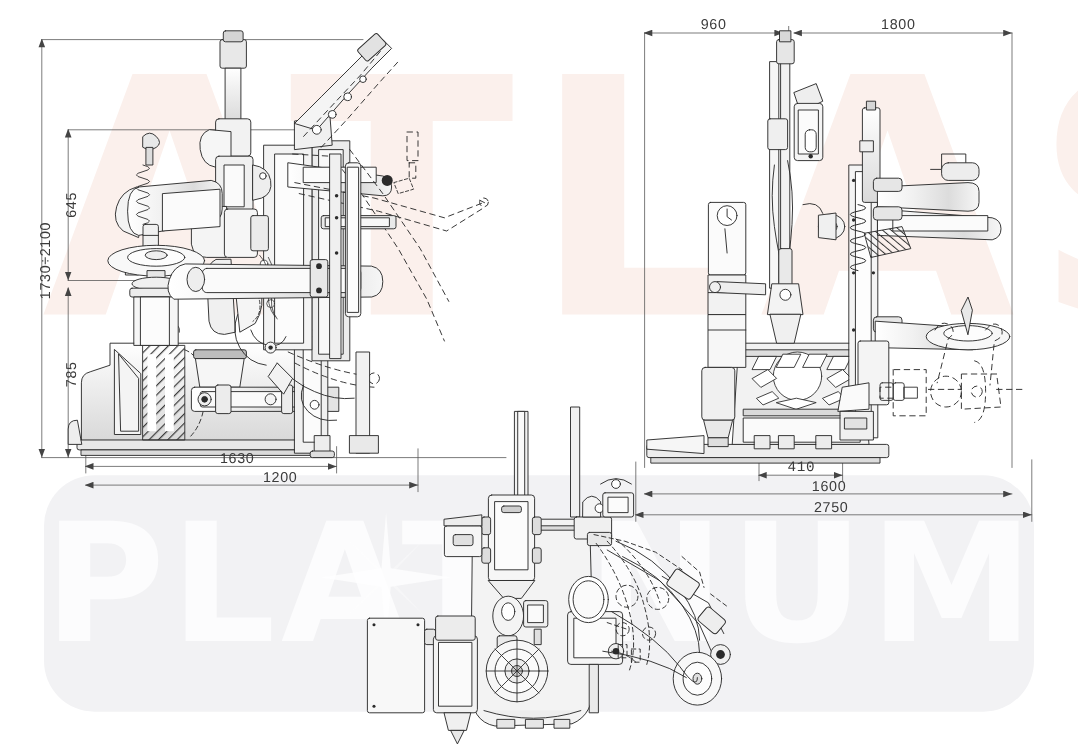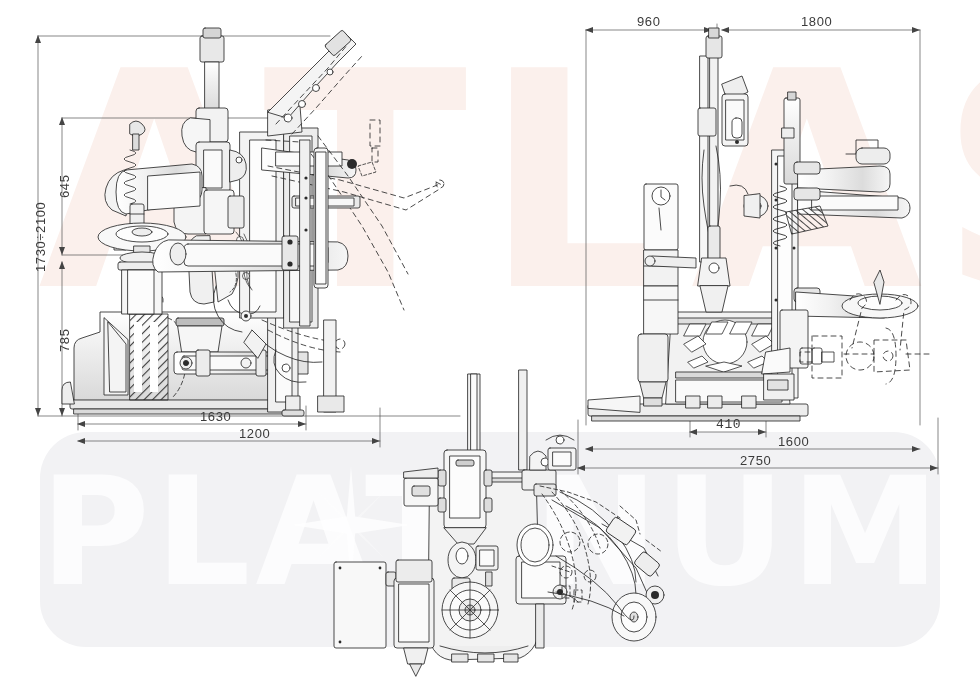--- a/index.html
+++ b/index.html
@@ -599,17 +599,17 @@
   <div>
     <div class="dim vert" style="left:33px; top:272px;">1730÷2100</div>
     <div class="dim vert" style="left:57px; top:198px;">645</div>
     <div class="dim vert" style="left:57px; top:352px;">785</div>
     <div class="dim" style="left:200px; top:409px;">1630</div>
     <div class="dim" style="left:239px; top:426px;">1200</div>
 
     <div class="dim" style="left:637px; top:14px;">960</div>
     <div class="dim" style="left:801px; top:14px;">1800</div>
     <div class="dim" style="left:716px; top:417px;font-family:Liberation Mono, monospace;">410</div>
-    <div class="dim" style="left:738px; top:434px;margin-left:40px;">1600</div>
+    <div class="dim" style="left:738px; top:434px;">1600</div>
     <div class="dim" style="left:740px; top:453px;">2750</div>
   </div>
 
 </div>
 
 </body></html>

